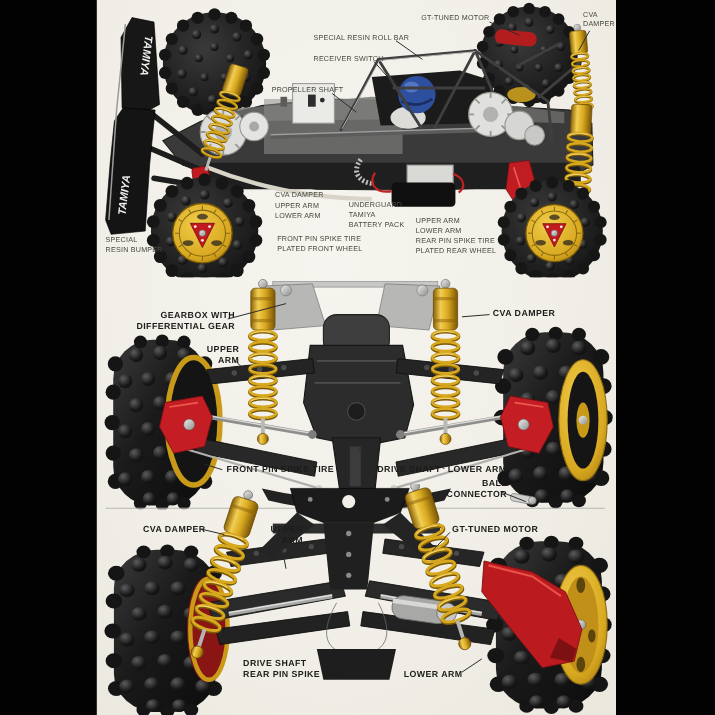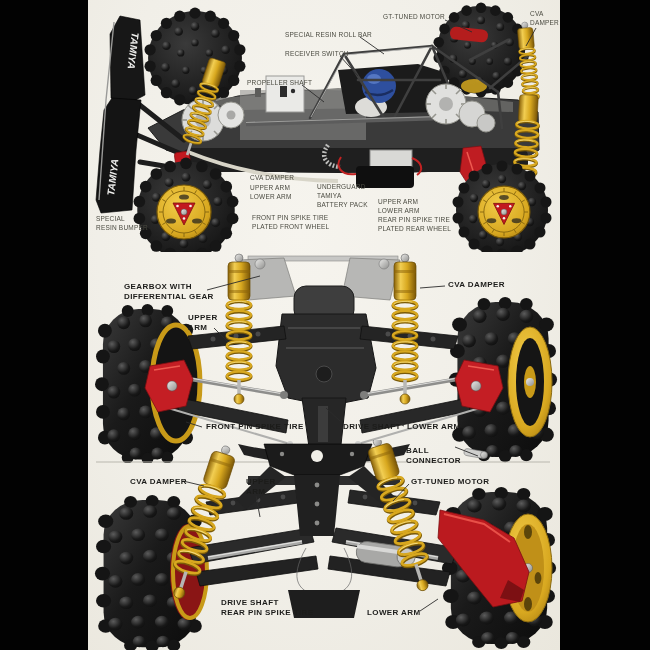--- a/index.html
+++ b/index.html
@@ -3,21 +3,21 @@
 <meta charset="utf-8">
 <style>
   html,body{margin:0;padding:0;}
   body{width:650px;height:650px;background:#020202;position:relative;overflow:hidden;
        font-family:"Liberation Sans","DejaVu Sans",sans-serif;}
   .page{position:absolute;left:88px;top:0;width:472px;height:650px;
         background:radial-gradient(ellipse at 45% 35%, #f6f4ee 0%, #f1efe8 55%, #eae7dd 100%);}
   .layer{position:absolute;left:0;top:0;}
   .lbl{position:absolute;white-space:pre-line;color:#3d3d36;}
   .sm{font-size:6.5px;letter-spacing:.2px;line-height:8.6px;color:#4a4a40;}
-  .bd{font-size:8px;font-weight:bold;letter-spacing:.4px;line-height:10px;color:#1c1c1a;}
+  .bd{font-size:8px;font-weight:bold;letter-spacing:.4px;line-height:10px;color:#1c1c1a;text-align:right;}
   svg{display:block;}
 </style>
 </head>
 <body>
 
 <div class="page">
 
   <svg class="layer" width="472" height="252" viewBox="0 0 472 252">
     <defs>
       <linearGradient id="tireG" x1="0" y1="0" x2="1" y2="1">
@@ -571,21 +571,21 @@
 RESIN BUMPER</div>
 
   <div class="lbl bd" style="left:36px;top:282px">GEARBOX WITH
 DIFFERENTIAL GEAR</div>
   <div class="lbl bd" style="left:100px;top:313px">UPPER
 ARM</div>
   <div class="lbl bd" style="left:360px;top:280px">CVA DAMPER</div>
   <div class="lbl bd" style="left:118px;top:422px">FRONT PIN SPIKE TIRE</div>
   <div class="lbl bd" style="left:255px;top:422px">DRIVE SHAFT</div>
   <div class="lbl bd" style="left:319px;top:422px">LOWER ARM</div>
-  <div class="lbl bd" style="left:318px;top:446px">BALL
+  <div class="lbl bd" style="left:318px;top:435px">BALL
 CONNECTOR</div>
 
   <div class="lbl bd" style="left:42px;top:477px">CVA DAMPER</div>
   <div class="lbl bd" style="left:158px;top:477px">UPPER
 ARM</div>
   <div class="lbl bd" style="left:323px;top:477px">GT-TUNED  MOTOR</div>
   <div class="lbl bd" style="left:133px;top:598px">DRIVE SHAFT</div>
   <div class="lbl bd" style="left:133px;top:608px">REAR PIN SPIKE TIRE</div>
   <div class="lbl bd" style="left:279px;top:608px">LOWER ARM</div>
 

